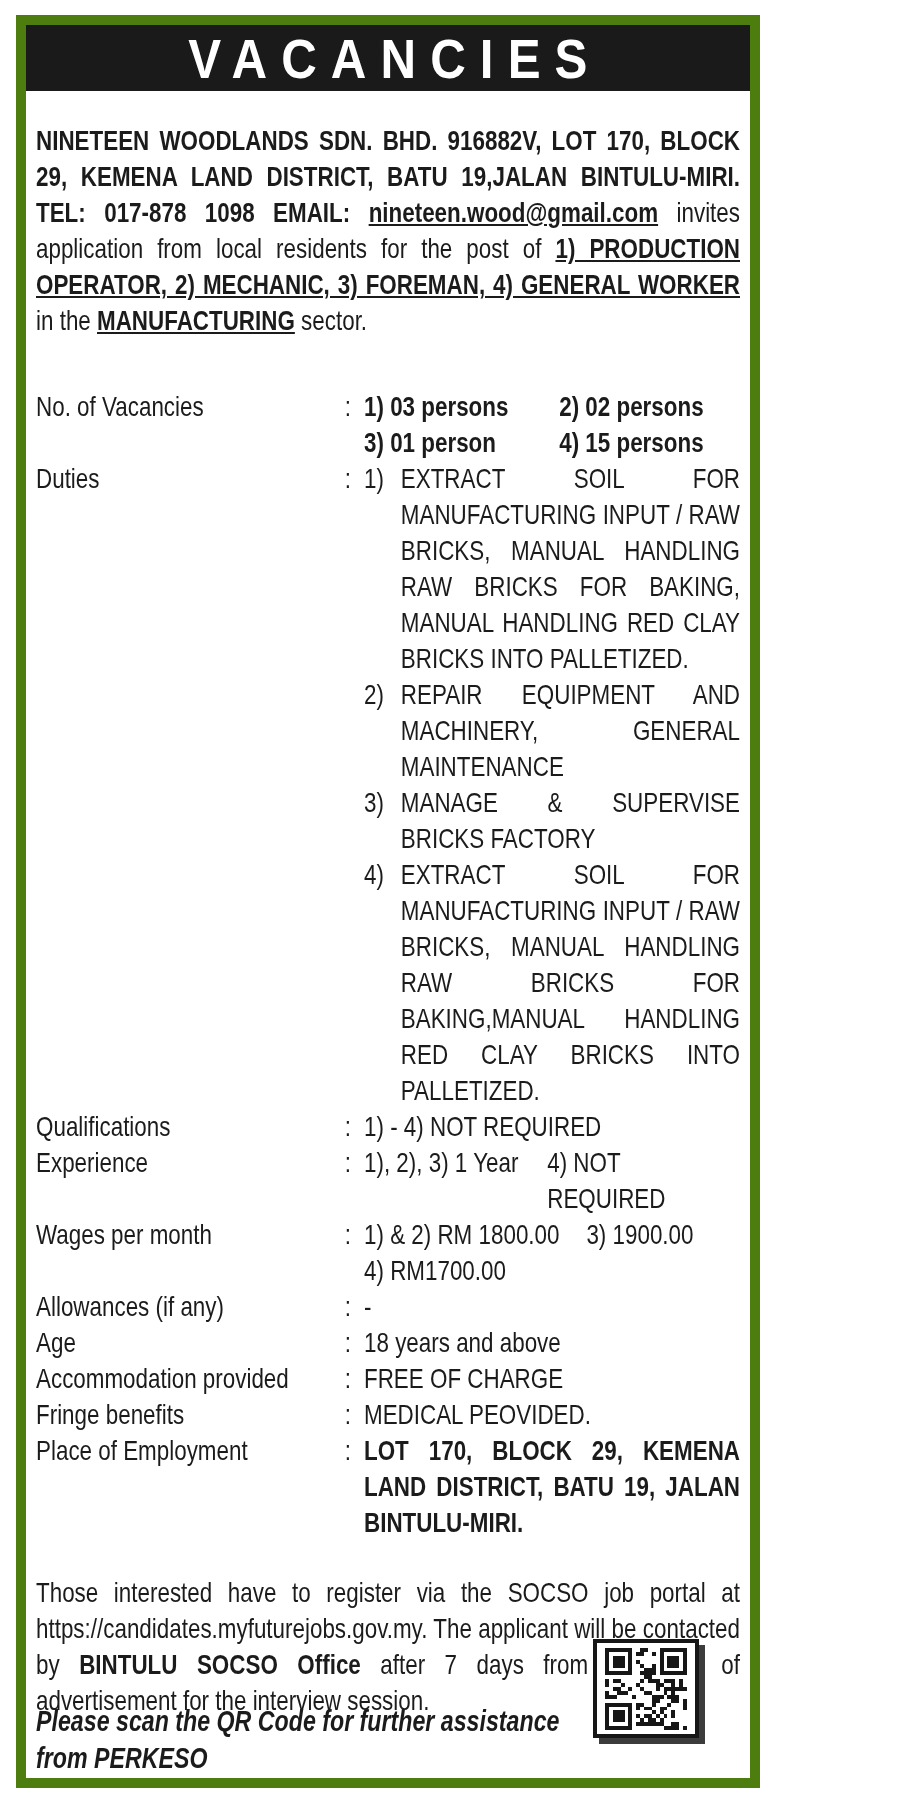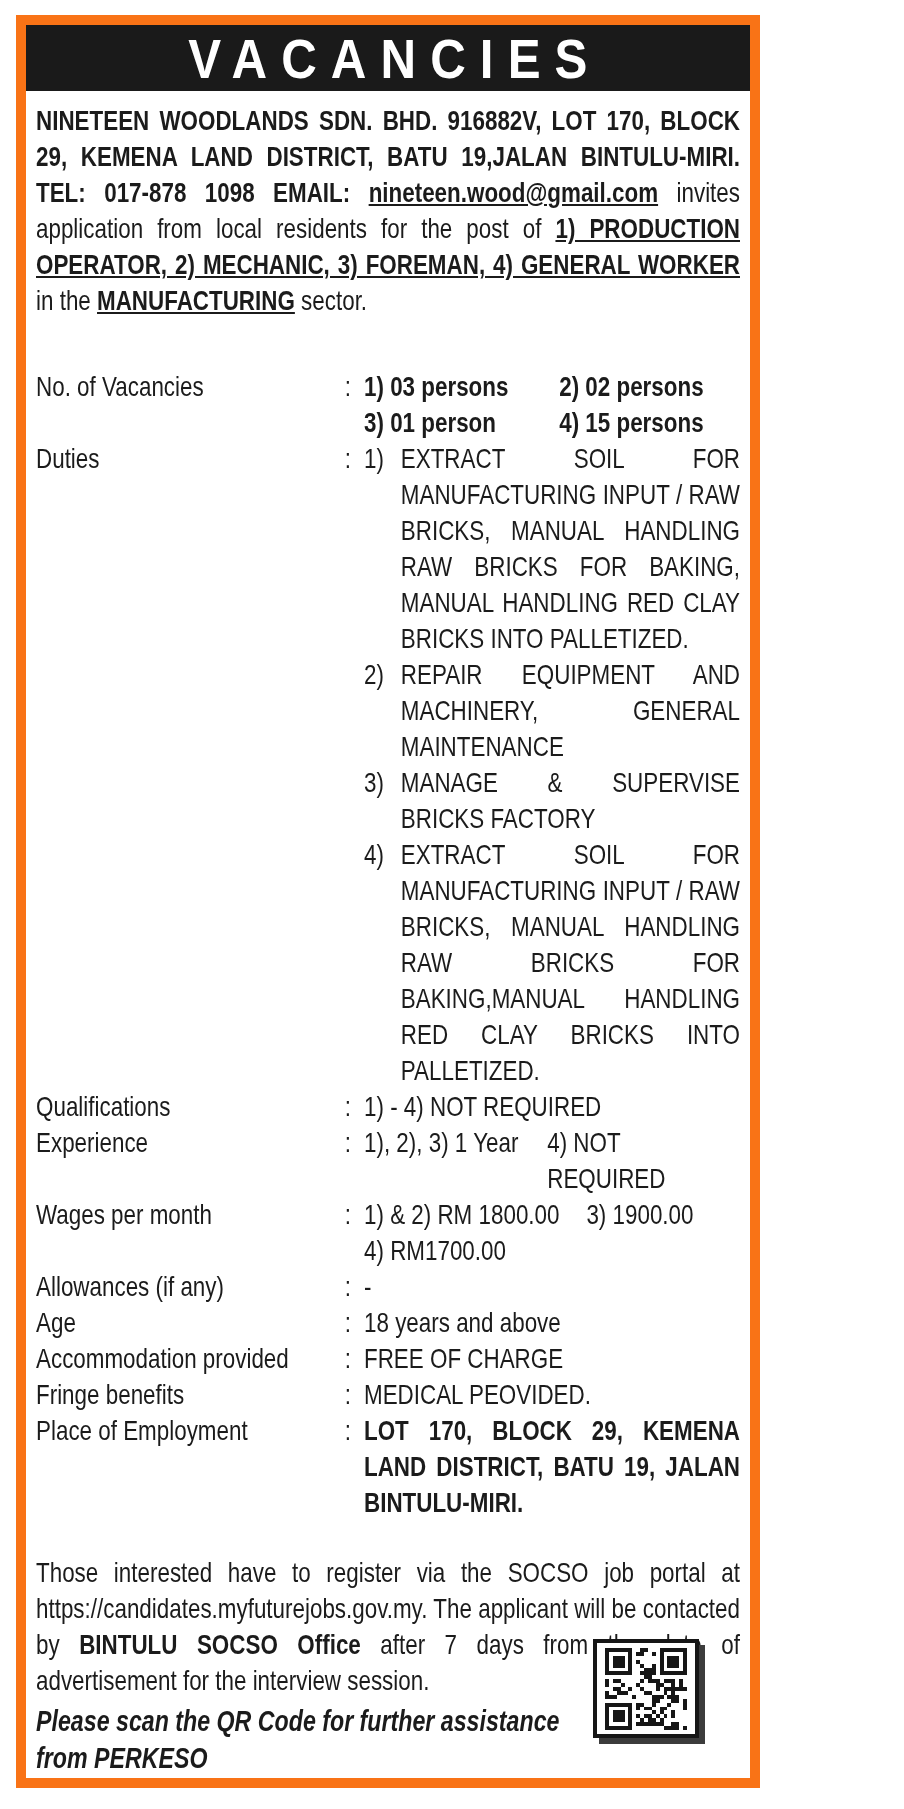--- a/index.html
+++ b/index.html
@@ -3,31 +3,31 @@
 <meta charset="utf-8">
 <style>
   * { margin:0; padding:0; box-sizing:border-box; }
   html,body { background:#fff; }
   .page {
     position:relative; width:904px; height:1809px; background:#ffffff;
     font-family:"Liberation Sans","DejaVu Sans",sans-serif; color:#1b1b1b;
   }
   .ad {
     position:absolute; left:16px; top:15px; width:744px; height:1773px;
-    border:10px solid #f97316; background:#fff; overflow:hidden;
+    border:10px solid #4d7c0f; background:#fff; overflow:hidden;
   }
   .banner {
     height:66px; background:#1a1a1a; display:flex; align-items:center; justify-content:center;
   }
   .banner-title {
     color:#ffffff; font-weight:bold; font-size:56px; letter-spacing:16px;
     padding-left:16px; transform:scaleX(0.88); transform-origin:50% 50%; white-space:nowrap;
   }
   .content {
-    position:relative; padding:12px 10px 0 10px;
+    position:relative; padding:12px 10px 0 10px;margin-top:20px;
   }
   
   .squeeze {
     transform:scaleX(0.8); transform-origin:0 0; width:880px;
     font-size:28px; line-height:36px;
   }
   .intro { text-align:justify; }
   .b { font-weight:bold; }
   .bu { font-weight:bold; text-decoration:underline; }
   .details { margin-top:50px; }

